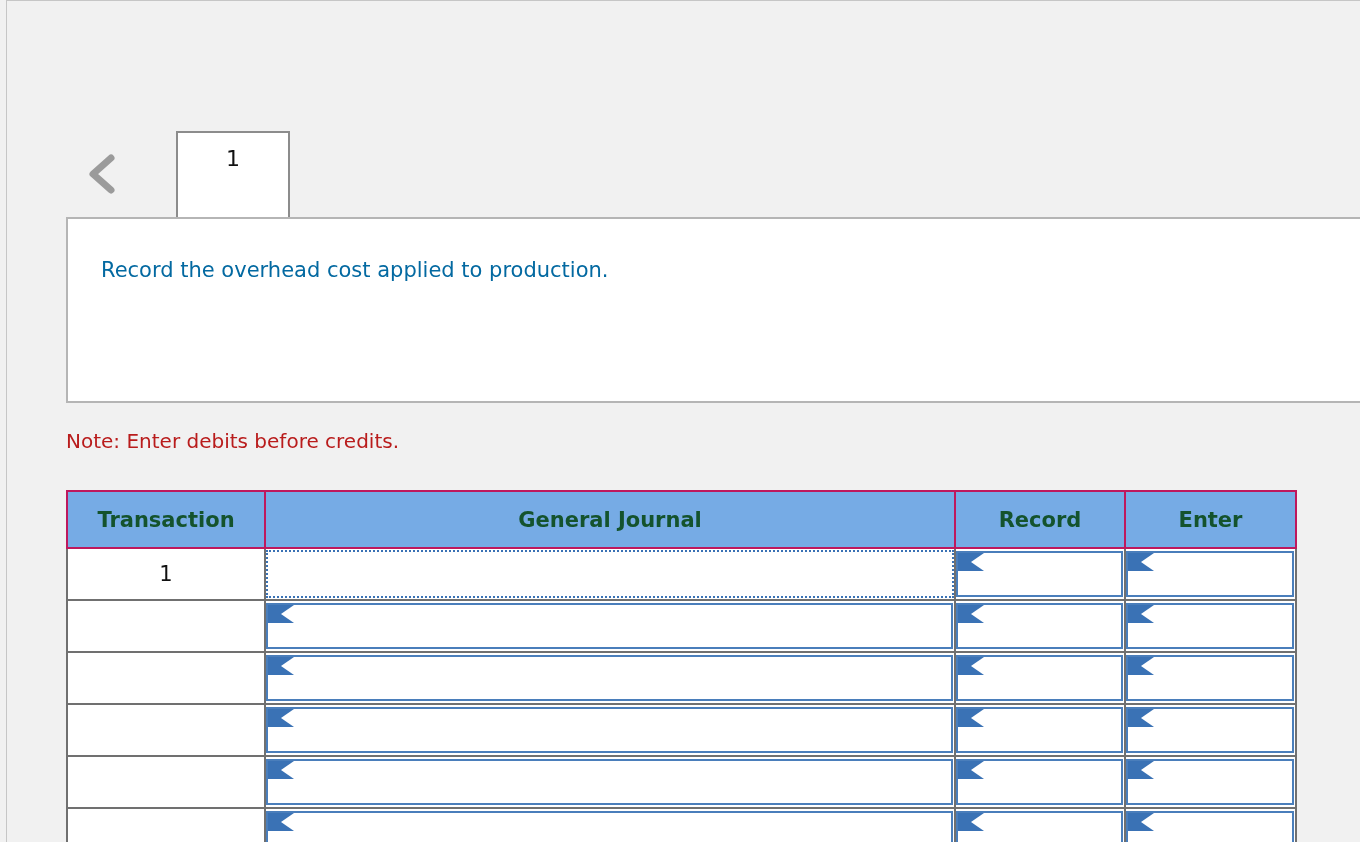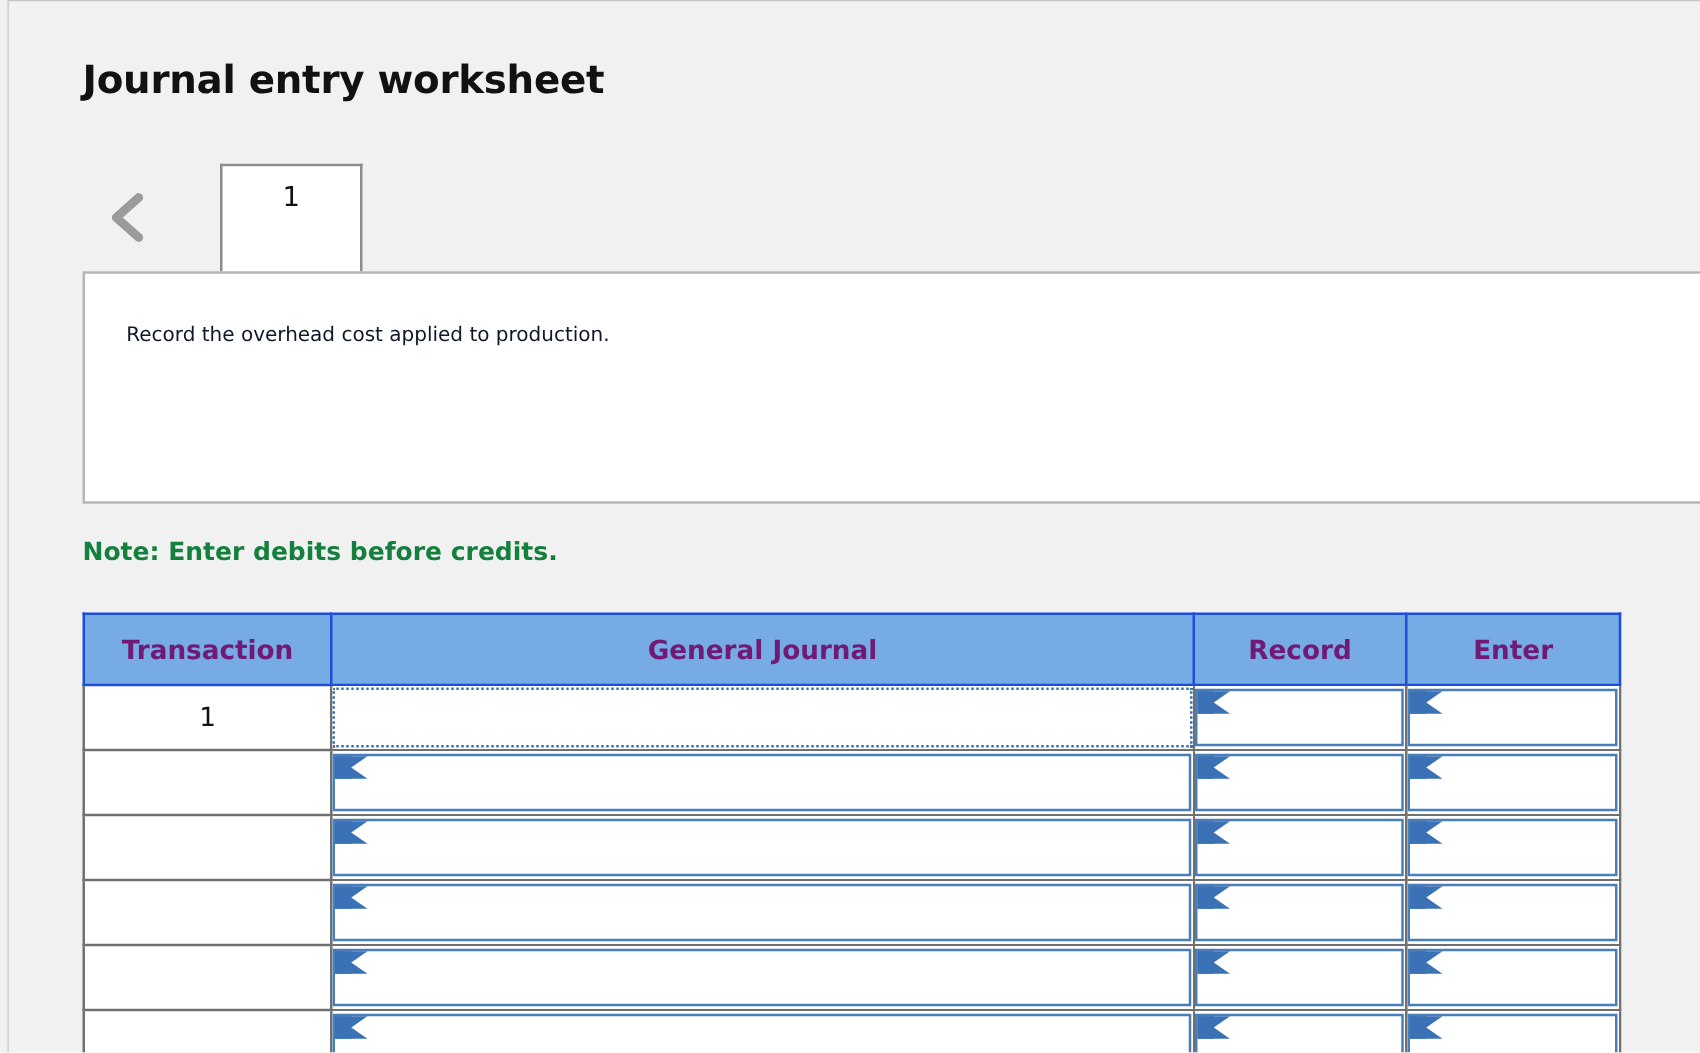--- a/index.html
+++ b/index.html
@@ -88,47 +88,46 @@
   #question-panel {
     position: absolute;
     left: 66px; top: 217px;
     width: 1330px; height: 186px;
     background: #ffffff;
     border: 2px solid #b5b5b5;
   }
   #question-text {
     position: absolute;
     left: 33px; top: 39px;
-    font-size: 16px;
-    color: #0f172a;
+    font-size: 21px;
+    color: #0369a1;
     white-space: nowrap;
   }
 
   
   #debit-credit-note {
     position: absolute;
     left: 66px; top: 429px;
     font-size: 20px;
-    color: #15803d;
+    color: #b91c1c;
     white-space: nowrap;
-    font-weight: bold;
   }
 
   
   #journal-table {
     position: absolute;
     left: 66px; top: 490px;
     width: 1229px;
     border-collapse: collapse;
     table-layout: fixed;
   }
   #journal-table th {
     background: #76abe5;
-    border: 2px solid #1d4ed8;
-    color: #701a75;
+    border: 2px solid #be185d;
+    color: #14532d;
     font-size: 21px;
     font-weight: bold;
     height: 57px;
     padding: 0;
     text-align: center;
     vertical-align: middle;
   }
   #journal-table td {
     border: 2px solid #707070;
     height: 50px;
@@ -196,21 +195,20 @@
   tr.row-clipped td { height: 42px; }
 </style>
 </head>
 <body>
 
 <div id="page">
 
   <div id="top-edge-rule"></div>
   <div id="left-edge-rule"></div>
 
-  <div id="worksheet-title">Journal entry worksheet</div>
 
   <div id="tab-strip">
 
     <div id="prev-tab-button">
       <span>
         <svg width="34" height="44" viewBox="0 0 34 44" aria-hidden="true">
           <polyline points="26,6 8,22 26,38" fill="none" stroke="#9b9b9b" stroke-width="7" stroke-linecap="round" stroke-linejoin="round"></polyline>
         </svg>
       </span>
     </div>

